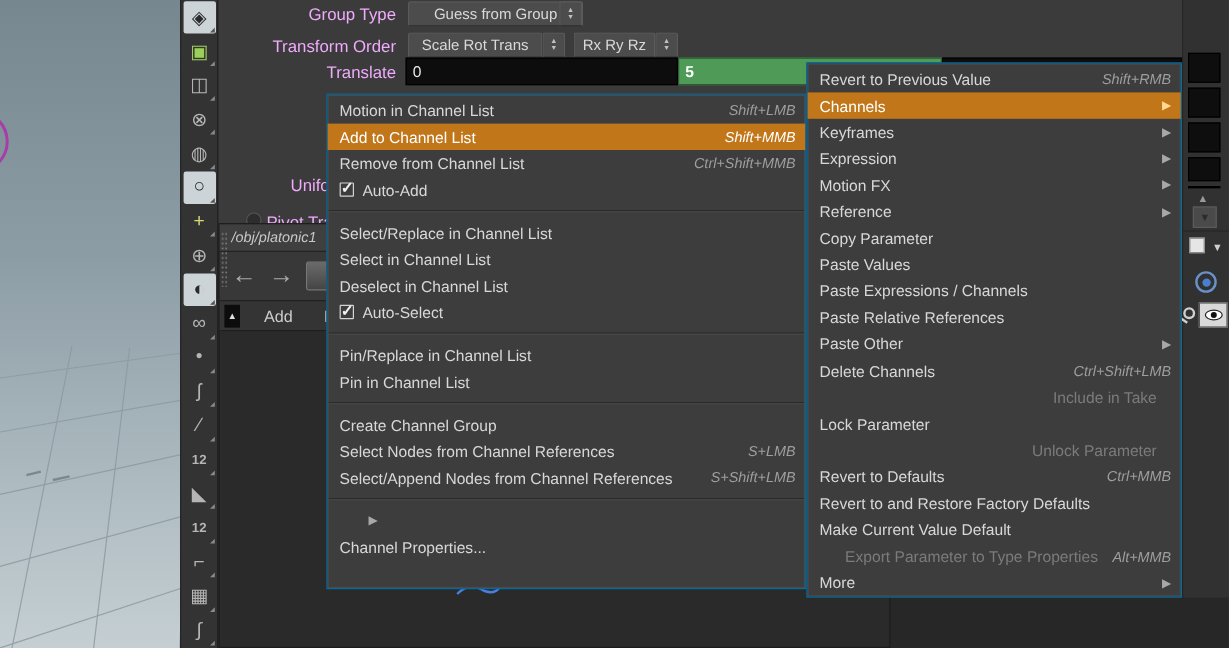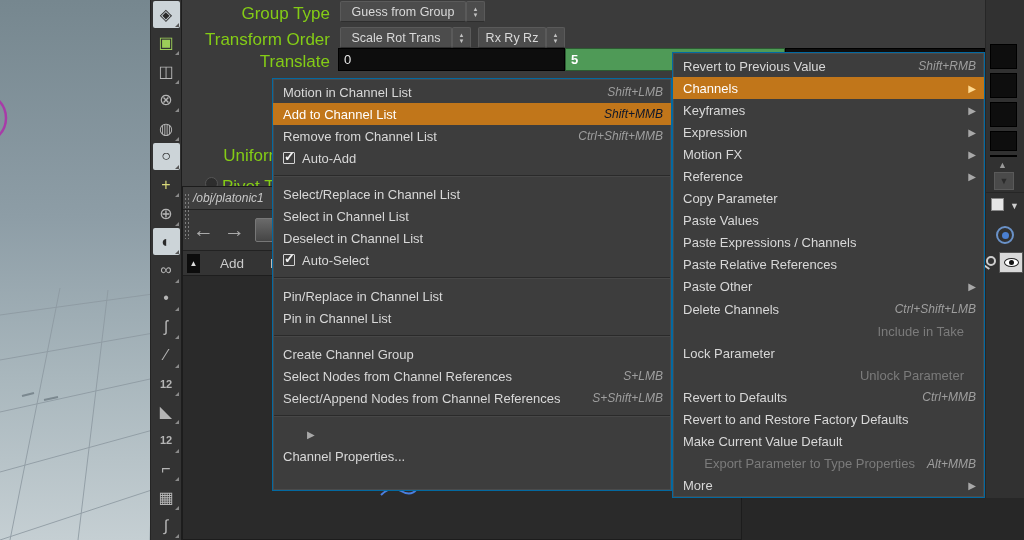--- a/index.html
+++ b/index.html
@@ -19,21 +19,21 @@
   .tcell{width:27px;height:27px;margin-bottom:1.4px;display:flex;align-items:center;justify-content:center;
     color:#b5b5b5;font-size:16px;position:relative;flex:none;}
   .tcell.hl{background:#ccd4d8;color:#2a2a2a;border-radius:2px;}
   .tcell::after{content:"";position:absolute;right:1px;bottom:1px;
     border-left:4px solid transparent;border-bottom:4px solid #8a8a8a;}
   .tcell.hl::after{border-bottom-color:#555;}
   .tnum{font-size:11px;font-weight:bold;}
 
   
   #pane{position:absolute;left:182px;top:0;right:0;height:540px;background:#3b3b3b;}
-  .plabel{position:absolute;width:146px;text-align:right;color:#84cc16;font-size:17px;}
+  .plabel{position:absolute;width:146px;text-align:right;color:#f0abfc;font-size:14px;}
   .pbtn{position:absolute;height:21px;background:#4c4c4c;border:1px solid #5a5a5a;
     border-bottom-color:#2e2e2e;border-radius:2px;color:#d9d9d9;font-size:12.5px;
     display:flex;align-items:center;justify-content:center;}
   .spin{position:absolute;height:21px;width:19px;background:#4c4c4c;border:1px solid #5a5a5a;
     border-bottom-color:#2e2e2e;border-radius:2px;display:flex;flex-direction:column;
     align-items:center;justify-content:center;color:#c2c2c2;font-size:6px;line-height:6px;}
   .pinput{position:absolute;height:23px;background:#0d0d0d;border:1px solid #000;
     color:#e8e8e8;font-size:13px;display:flex;align-items:center;padding-left:5px;}
   .pinput.green{background:#4f9a57;border-color:#2c5c32;color:#fff;font-weight:bold;}
   #pivot-toggle{position:absolute;width:13px;height:13px;border-radius:50%;
@@ -90,21 +90,21 @@
   .mitem .lbl{flex:1;white-space:nowrap;overflow:hidden;}
   .mitem .sc{font-size:12px;font-style:italic;color:#9e9e9e;margin-left:12px;white-space:nowrap;}
   .mitem .arr{display:none;color:#a8a8a8;font-size:10px;margin-left:12px;}
   .mitem.arrow .arr{display:block;}
   .mitem .chk{display:none;width:12px;height:12px;border:1px solid #d4d4d4;border-radius:1px;
     margin-right:7px;position:relative;flex:none;}
   .mitem.check .chk{display:inline-block;}
   .mitem .chk::after{content:"\2713";position:absolute;left:0;top:-4px;color:#f2f2f2;
     font-size:13px;font-weight:bold;}
   .mitem.highlight{background:#c1761a;color:#ffffff;}
-  .mitem.highlight .sc{color:#0f172a;}
+  .mitem.highlight .sc{color:#ffffff;}
   .mitem.highlight .arr{color:#ffd98f;}
   .mitem.disabled{color:#7b7b7b;text-align:right;}
   .msep{height:14px;position:relative;}
   .msep::after{content:"";position:absolute;left:1px;right:1px;top:6px;border-top:1px solid #2a2a2a;
     border-bottom:1px solid #474747;}
 </style>
 </head>
 <body>
 
 <div id="stage">
@@ -186,21 +186,21 @@
         <span class="ico">▦</span>
       </div>
       <div class="tcell">
         <span class="ico">∫</span>
       </div>
     </div>
 
   <div id="pane">
 
     <div class="plabel" style="left:2px;top:4px">Group Type</div>
-    <div class="pbtn" style="left:158px;top:1px;width:126px">Guess from Group</div>
+    <div class="pbtn" style="left:158px;top:1px;width:146px">Guess from Group</div>
     <div class="spin" style="left:284px;top:1px">
         <span>▲</span>
         <span>▼</span>
       </div>
 
     <div class="plabel" style="left:2px;top:30px">Transform Order</div>
     <div class="pbtn" style="left:158px;top:27px;width:112px">Scale Rot Trans</div>
     <div class="spin" style="left:270px;top:27px">
         <span>▲</span>
         <span>▼</span>

